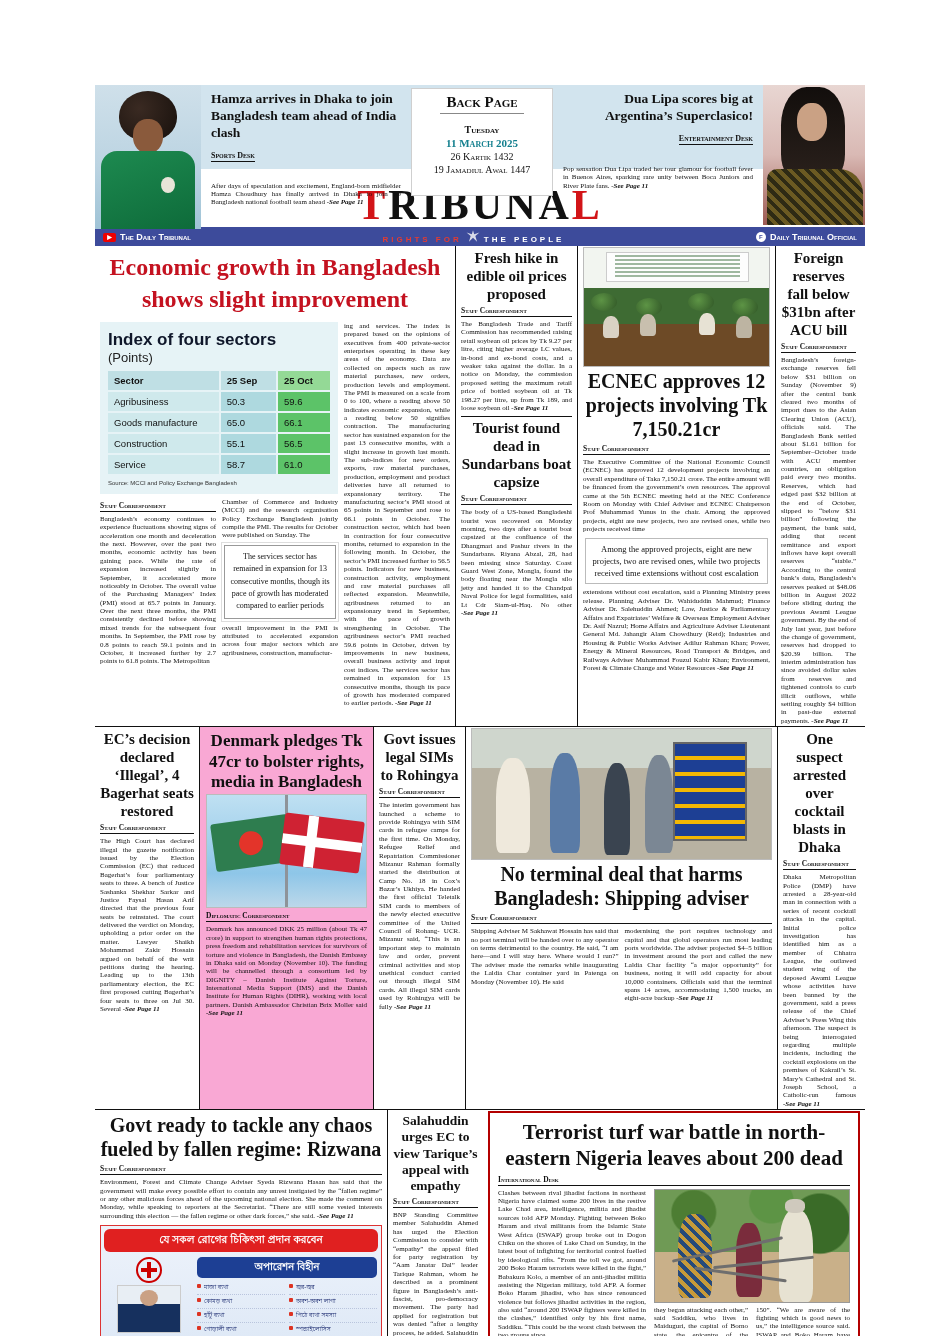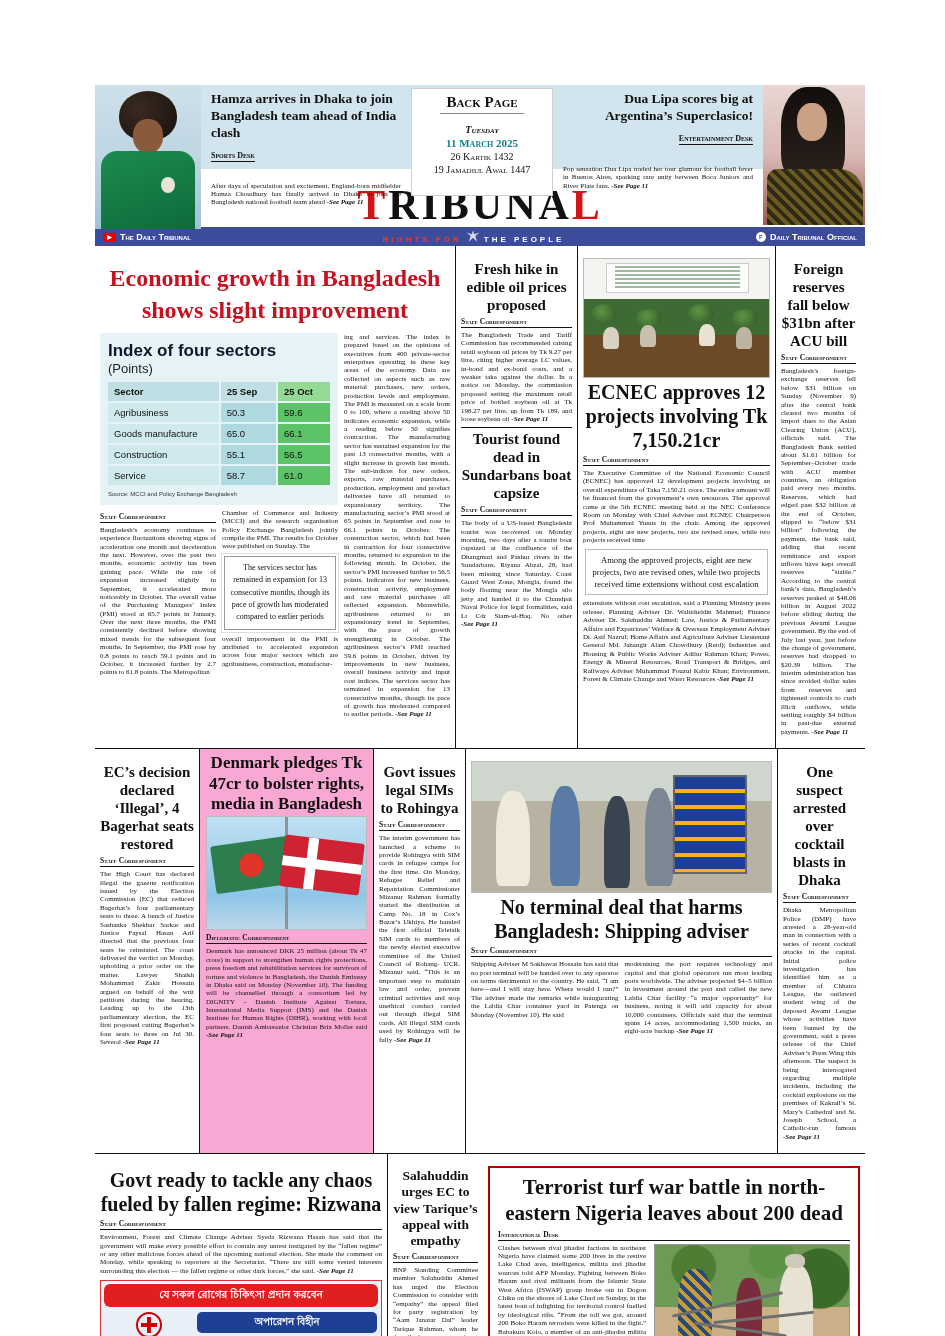--- a/index.html
+++ b/index.html
@@ -22,21 +22,21 @@
   .teaser{flex:1;padding:6px 10px 12px 10px;}
   .teaser.left{margin-left:106px;}
   .teaser.right{margin-right:102px;text-align:right;}
   .teaser h3{margin:0 0 2px 0;font-size:13.5px;line-height:1.25;font-weight:bold;}
   .desk{display:inline-block;font-weight:bold;font-variant:small-caps;font-size:8px;border-bottom:1.5px solid #111;padding-bottom:1px;margin:1px 0 20px 0;}
   .teaser p{margin:0;font-size:7px;line-height:1.2;text-align:justify;}
   .see{font-style:italic;font-weight:bold;font-size:7px;white-space:nowrap;}
   .datebox{width:142px;background:#fff;border:1px solid #cfcfcf;margin-top:3px;height:108px;
            text-align:center;padding-top:4px;box-sizing:border-box;z-index:3;}
   .datebox .bp{font-variant:small-caps;font-weight:bold;font-size:15px;border-bottom:1px solid #888;display:inline-block;padding:0 6px 2px 6px;margin-bottom:8px;}
-  .datebox .dow{font-variant:small-caps;font-weight:bold;font-size:10px;margin:2px 0;font-style:italic;}
+  .datebox .dow{font-variant:small-caps;font-weight:bold;font-size:10px;margin:2px 0;}
   .datebox .dt{font-variant:small-caps;font-weight:bold;font-size:11px;color:#15808f;margin:2px 0;}
   .datebox .alt{font-variant:small-caps;font-size:10px;margin:2px 0;}
 
   
   .masthead{text-align:center;padding-top:2px;height:56px;}
   .pretitle{font-family:"Liberation Sans",sans-serif;color:#9a9a9a;font-size:14px;letter-spacing:1px;}
   .title{font-weight:bold;font-size:42px;line-height:0.9;letter-spacing:3px;}
   .title .red{color:#d21418;}
   .navybar{height:19px;background:#3d4b9b;display:flex;align-items:center;justify-content:space-between;
            padding:0 8px;font-family:"Liberation Sans",sans-serif;}
@@ -47,21 +47,21 @@
   .people{color:#fff;letter-spacing:3px;font-weight:bold;font-size:8px;}
 
   
   .byline{display:block;font-weight:bold;font-variant:small-caps;font-size:7.5px;border-bottom:1.5px solid #111;padding-bottom:1px;margin:3px 0 3px 0;}
   .body{font-size:7px;line-height:1.2;text-align:justify;}
   .headline{font-weight:bold;text-align:center;line-height:1.2;margin:2px 0;}
 
   
   .rowA{display:grid;grid-template-columns:360px 122px 198px 86px;border-bottom:1.5px solid #111;}
   .rowA>div{overflow:hidden;}
-  .colpad{padding:12px 5px;}
+  .colpad{padding:1px 5px;}
   .vline{border-left:1px solid #111;}
   .eco-head{color:#c41220;font-size:24px;font-weight:bold;text-align:center;line-height:1.35;margin:4px 0 6px 0;}
   .eco-flex{display:flex;gap:6px;}
   .eco-left{width:238px;}
   .eco-right{width:112px;}
   .twocol{display:flex;gap:6px;margin-top:4px;}
   .twocol>div{width:116px;}
   .pullquote{border:1px solid #999;box-shadow:0 0 0 2px #fff,0 0 0 3px #ddd;padding:5px;margin:5px 2px;
              text-align:center;font-size:8px;line-height:1.55;}
   

